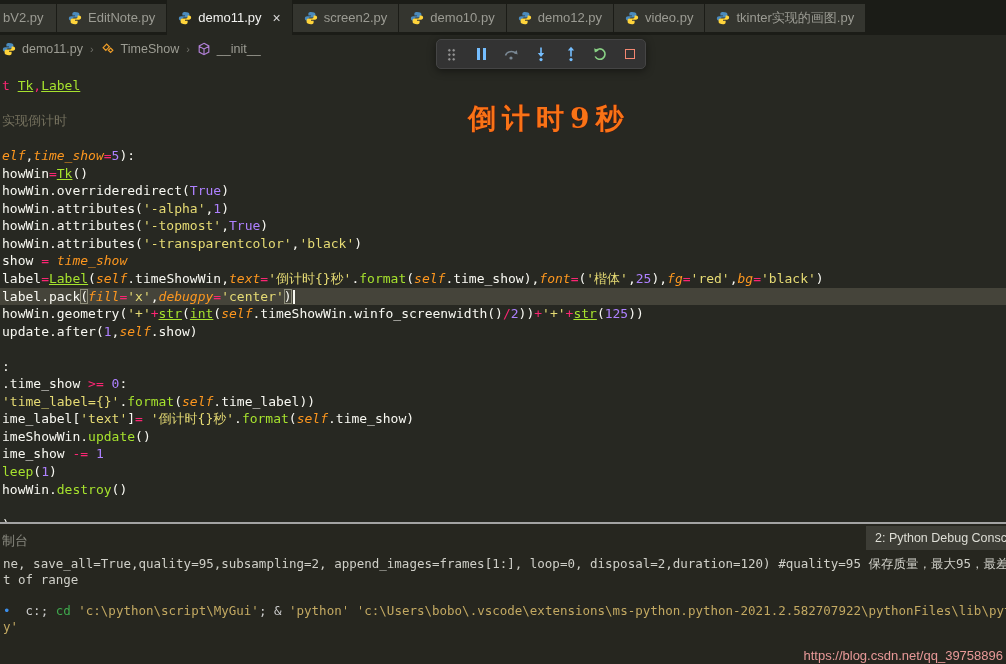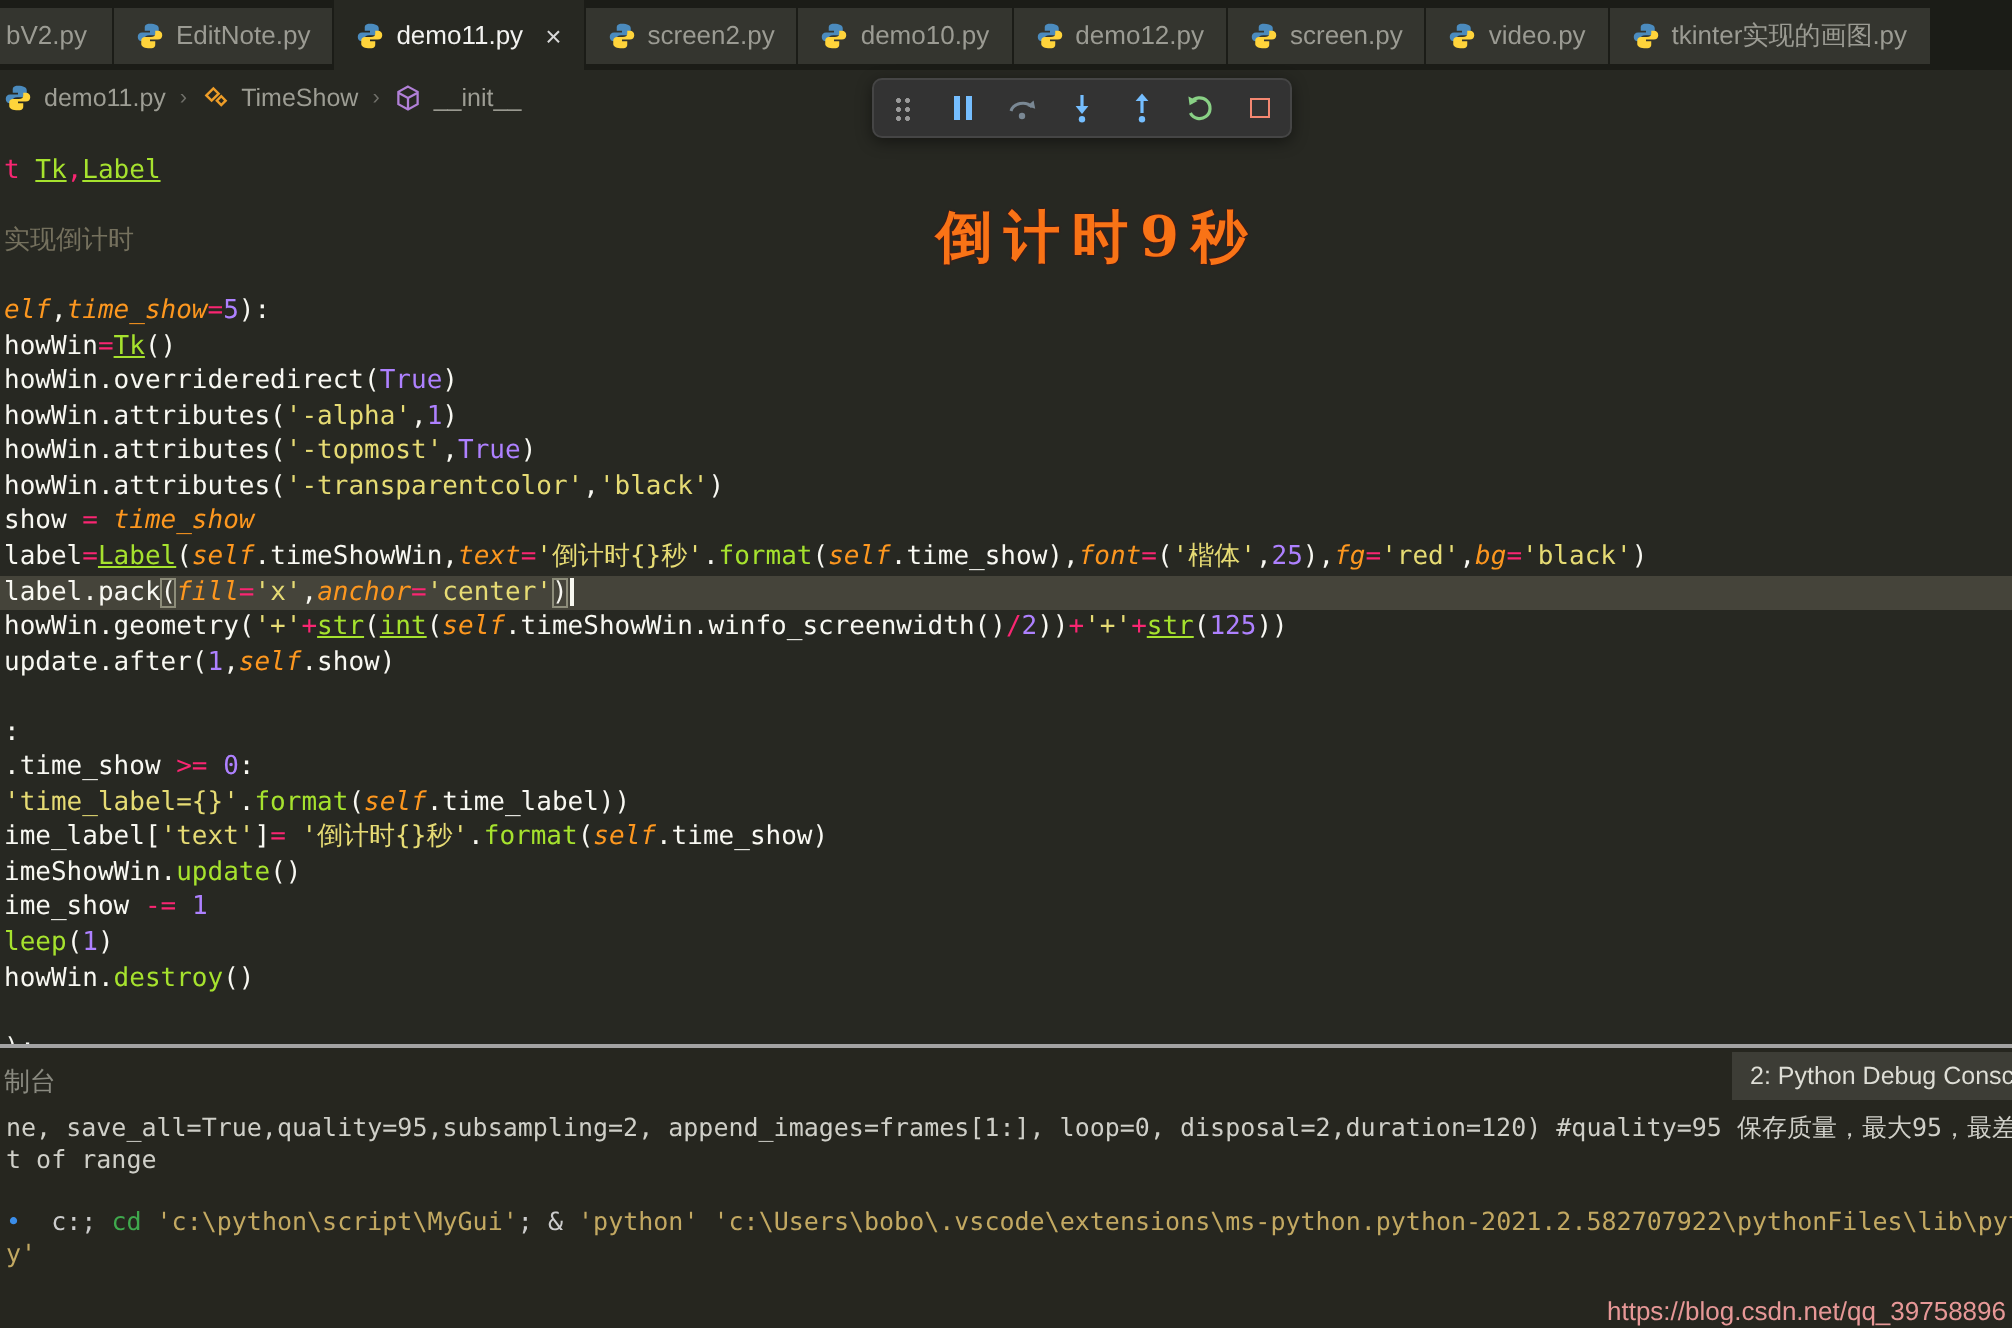--- a/index.html
+++ b/index.html
@@ -117,29 +117,20 @@
       </span>
       <span>demo12.py</span>
     </div>
     <div class="tab">
       <span class="pyicon">
         <svg viewBox="0 0 16 16">
           <path fill="#4b8bbe" d="M8 1C5 1 5 2.5 5 3.5V5h3v1H3.5C2 6 1 7 1 8.5S2 11 3.5 11H5V9.5C5 8 6 7.5 7.5 7.5H11c1 0 2-.8 2-2V3.5C13 2 11 1 8 1z"></path>
           <path fill="#ffd43b" d="M8 15c3 0 3-1.5 3-2.5V11H8v-1h4.5c1.5 0 2.5-1 2.5-2.5S14 5 12.5 5H11v1.5C11 8 10 8.5 8.5 8.5H5c-1 0-2 .8-2 2v2C3 14 5 15 8 15z"></path>
         </svg>
       </span>
-      <span>screen.py</span>
-    </div>
-    <div class="tab">
-      <span class="pyicon">
-        <svg viewBox="0 0 16 16">
-          <path fill="#4b8bbe" d="M8 1C5 1 5 2.5 5 3.5V5h3v1H3.5C2 6 1 7 1 8.5S2 11 3.5 11H5V9.5C5 8 6 7.5 7.5 7.5H11c1 0 2-.8 2-2V3.5C13 2 11 1 8 1z"></path>
-          <path fill="#ffd43b" d="M8 15c3 0 3-1.5 3-2.5V11H8v-1h4.5c1.5 0 2.5-1 2.5-2.5S14 5 12.5 5H11v1.5C11 8 10 8.5 8.5 8.5H5c-1 0-2 .8-2 2v2C3 14 5 15 8 15z"></path>
-        </svg>
-      </span>
       <span>video.py</span>
     </div>
     <div class="tab">
       <span class="pyicon">
         <svg viewBox="0 0 16 16">
           <path fill="#4b8bbe" d="M8 1C5 1 5 2.5 5 3.5V5h3v1H3.5C2 6 1 7 1 8.5S2 11 3.5 11H5V9.5C5 8 6 7.5 7.5 7.5H11c1 0 2-.8 2-2V3.5C13 2 11 1 8 1z"></path>
           <path fill="#ffd43b" d="M8 15c3 0 3-1.5 3-2.5V11H8v-1h4.5c1.5 0 2.5-1 2.5-2.5S14 5 12.5 5H11v1.5C11 8 10 8.5 8.5 8.5H5c-1 0-2 .8-2 2v2C3 14 5 15 8 15z"></path>
         </svg>
       </span>
       <span>tkinter实现的画图.py</span>
@@ -219,21 +210,21 @@
       <div class="cline"><span class="tk com">实现倒计时</span></div>
       <div class="cline"></div>
       <div class="cline"><span class="tk slf">elf</span><span class="tk pl">,</span><span class="tk prm">time_show</span><span class="tk op">=</span><span class="tk num">5</span><span class="tk pl">):</span></div>
       <div class="cline"><span class="tk pl">howWin</span><span class="tk op">=</span><span class="tk fnu">Tk</span><span class="tk pl">()</span></div>
       <div class="cline"><span class="tk pl">howWin.overrideredirect(</span><span class="tk num">True</span><span class="tk pl">)</span></div>
       <div class="cline"><span class="tk pl">howWin.attributes(</span><span class="tk str">'-alpha'</span><span class="tk pl">,</span><span class="tk num">1</span><span class="tk pl">)</span></div>
       <div class="cline"><span class="tk pl">howWin.attributes(</span><span class="tk str">'-topmost'</span><span class="tk pl">,</span><span class="tk num">True</span><span class="tk pl">)</span></div>
       <div class="cline"><span class="tk pl">howWin.attributes(</span><span class="tk str">'-transparentcolor'</span><span class="tk pl">,</span><span class="tk str">'black'</span><span class="tk pl">)</span></div>
       <div class="cline"><span class="tk pl">show </span><span class="tk op">= </span><span class="tk prm">time_show</span></div>
       <div class="cline"><span class="tk pl">label</span><span class="tk op">=</span><span class="tk fnu">Label</span><span class="tk pl">(</span><span class="tk slf">self</span><span class="tk pl">.timeShowWin,</span><span class="tk prm">text</span><span class="tk op">=</span><span class="tk str">'倒计时{}秒'</span><span class="tk pl">.</span><span class="tk fn">format</span><span class="tk pl">(</span><span class="tk slf">self</span><span class="tk pl">.time_show),</span><span class="tk prm">font</span><span class="tk op">=</span><span class="tk pl">(</span><span class="tk str">'楷体'</span><span class="tk pl">,</span><span class="tk num">25</span><span class="tk pl">),</span><span class="tk prm">fg</span><span class="tk op">=</span><span class="tk str">'red'</span><span class="tk pl">,</span><span class="tk prm">bg</span><span class="tk op">=</span><span class="tk str">'black'</span><span class="tk pl">)</span></div>
-      <div class="cline hl"><span class="tk pl">label.pack</span><span class="tk pl bx">(</span><span class="tk prm">fill</span><span class="tk op">=</span><span class="tk str">'x'</span><span class="tk pl">,</span><span class="tk prm">anchor</span><span class="tk op">=</span><span class="tk str">'center'</span><span class="tk pl bx">)</span><span class="cursor"></span></div>
+      <div class="cline hl"><span class="tk pl">label.pack</span><span class="tk pl bx">(</span><span class="tk prm">fill</span><span class="tk op">=</span><span class="tk str">'x'</span><span class="tk pl">,</span><span class="tk prm">debugpy</span><span class="tk op">=</span><span class="tk str">'center'</span><span class="tk pl bx">)</span><span class="cursor"></span></div>
       <div class="cline"><span class="tk pl">howWin.geometry(</span><span class="tk str">'+'</span><span class="tk op">+</span><span class="tk fnu">str</span><span class="tk pl">(</span><span class="tk fnu">int</span><span class="tk pl">(</span><span class="tk slf">self</span><span class="tk pl">.timeShowWin.winfo_screenwidth()</span><span class="tk op">/</span><span class="tk num">2</span><span class="tk pl">))</span><span class="tk op">+</span><span class="tk str">'+'</span><span class="tk op">+</span><span class="tk fnu">str</span><span class="tk pl">(</span><span class="tk num">125</span><span class="tk pl">))</span></div>
       <div class="cline"><span class="tk pl">update.after(</span><span class="tk num">1</span><span class="tk pl">,</span><span class="tk slf">self</span><span class="tk pl">.show)</span></div>
       <div class="cline"></div>
       <div class="cline"><span class="tk pl">:</span></div>
       <div class="cline"><span class="tk pl">.time_show </span><span class="tk op">&gt;= </span><span class="tk num">0</span><span class="tk pl">:</span></div>
       <div class="cline"><span class="tk str">'time_label={}'</span><span class="tk pl">.</span><span class="tk fn">format</span><span class="tk pl">(</span><span class="tk slf">self</span><span class="tk pl">.time_label))</span></div>
       <div class="cline"><span class="tk pl">ime_label[</span><span class="tk str">'text'</span><span class="tk pl">]</span><span class="tk op">= </span><span class="tk str">'倒计时{}秒'</span><span class="tk pl">.</span><span class="tk fn">format</span><span class="tk pl">(</span><span class="tk slf">self</span><span class="tk pl">.time_show)</span></div>
       <div class="cline"><span class="tk pl">imeShowWin.</span><span class="tk fn">update</span><span class="tk pl">()</span></div>
       <div class="cline"><span class="tk pl">ime_show </span><span class="tk op">-= </span><span class="tk num">1</span></div>
       <div class="cline"><span class="tk fn">leep</span><span class="tk pl">(</span><span class="tk num">1</span><span class="tk pl">)</span></div>

